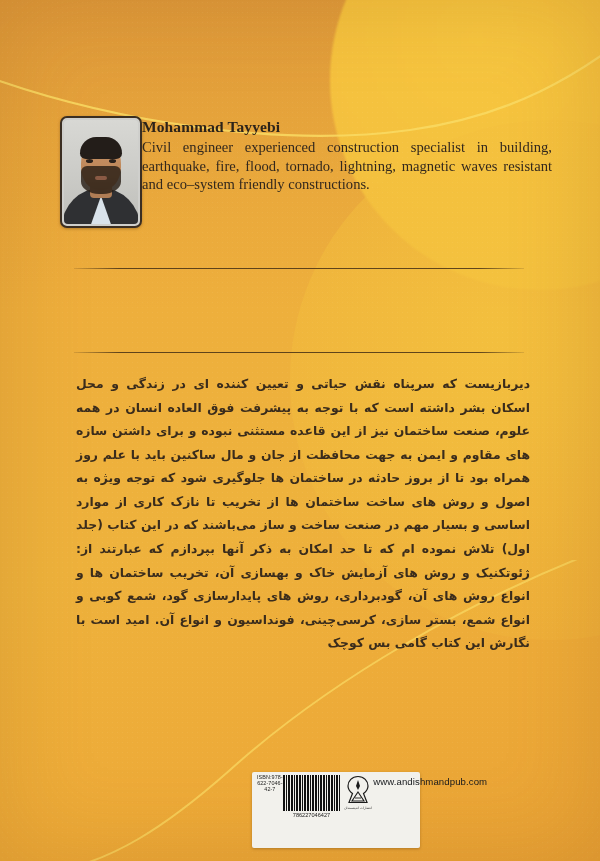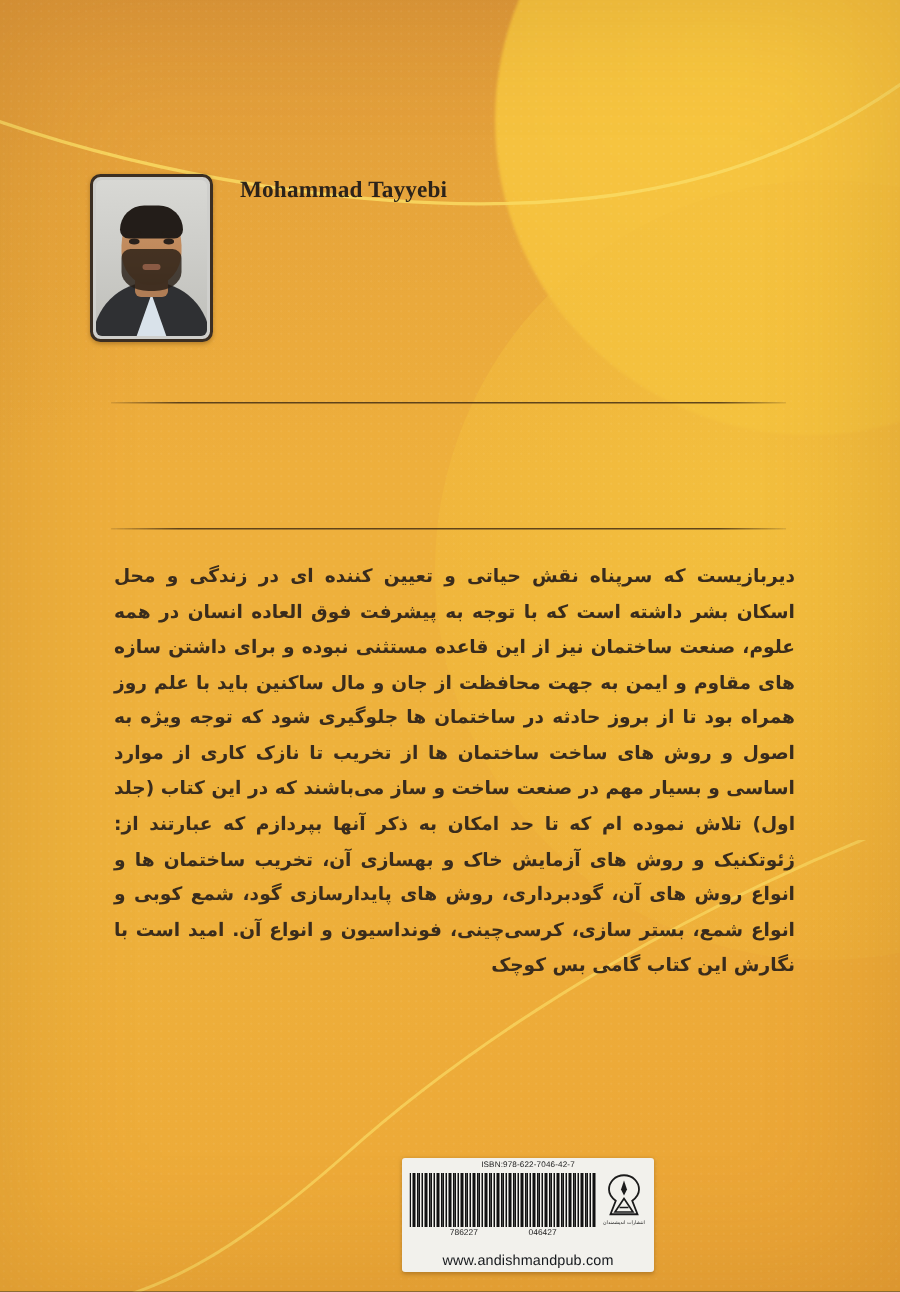--- a/index.html
+++ b/index.html
@@ -78,21 +78,20 @@
     width: 100%;
     height: 100%;
   }
 
   .author-block {
     position: absolute;
     left: 60px;
     top: 116px;
     right: 48px;
     display: flex;
-    gap: 18px;
     align-items: flex-start;
   }
   .photo-frame {
     flex: 0 0 auto;
     width: 74px;
     height: 104px;
     border: 2px solid #3b2e22;
     border-radius: 7px;
     padding: 2px;
     background: #cfcfcc;
@@ -234,31 +233,31 @@
     font-size: 12.4px;
     line-height: 1.9;
     color: #3a2c1c;
   }
   .persian p { margin: 0; }
   .persian .last { text-align: center; }
 
   
   .barcode-card {
     position: absolute;
-    left: 268px;
+    left: 252px;
     top: 772px;
     width: 168px;
     height: 76px;
     background: #f2f1ec;
     border-radius: 2px;
     box-shadow: 0 1px 3px rgba(90,55,15,.35);
     padding: 3px 5px 2px;
     box-sizing: border-box;
     display: flex;
-    flex-direction: column;
+    flex-direction: row;
   }
   .isbn-line {
     font-family: "Liberation Sans", sans-serif;
     font-size: 5.4px;
     color: #1b1b1b;
     text-align: center;
     letter-spacing: .1px;
     line-height: 1.1;
     margin-bottom: 1px;
   }
@@ -348,20 +347,21 @@
           <div class="p-beard"></div>
           <div class="p-mouth"></div>
           <div class="p-brow l"></div>
           <div class="p-brow r"></div>
           <div class="p-eye l"></div>
           <div class="p-eye r"></div>
         </div>
       </div>
       <div class="author-text">
         <div class="author-name">Mohammad Tayyebi</div>
+        <div class="author-bio">Civil engineer experienced construction specialist in building, earthquake, fire, flood, tornado, lightning,  magnetic waves resistant and eco–system friendly constructions.</div>
       </div>
     </div>
 
     <div class="divider one"></div>
 
 
     <div class="divider two"></div>
 
     <div class="persian">
       <p>دیربازیست که سرپناه نقش حیاتی و تعیین کننده ای در زندگی و محل اسکان بشر داشته است که با توجه به پیشرفت فوق العاده انسان در همه علوم، صنعت ساختمان نیز از این قاعده مستثنی نبوده و برای داشتن سازه های مقاوم و ایمن به جهت محافظت از جان و مال ساکنین باید با علم روز همراه بود تا از بروز حادثه در ساختمان ها جلوگیری شود که توجه ویژه به  اصول و روش های ساخت ساختمان ها از تخریب تا نازک کاری از موارد اساسی و بسیار مهم در صنعت ساخت و ساز می‌باشند که در این کتاب (جلد اول) تلاش نموده ام که تا حد امکان به ذکر آنها بپردازم که عبارتند از: ژئوتکنیک و روش های آزمایش خاک و بهسازی آن، تخریب ساختمان ها و انواع روش های آن، گودبرداری، روش های پایدارسازی گود، شمع کوبی و انواع شمع، بستر سازی، کرسی‌چینی، فونداسیون و انواع آن. امید است با نگارش این کتاب گامی بس کوچک</p>

